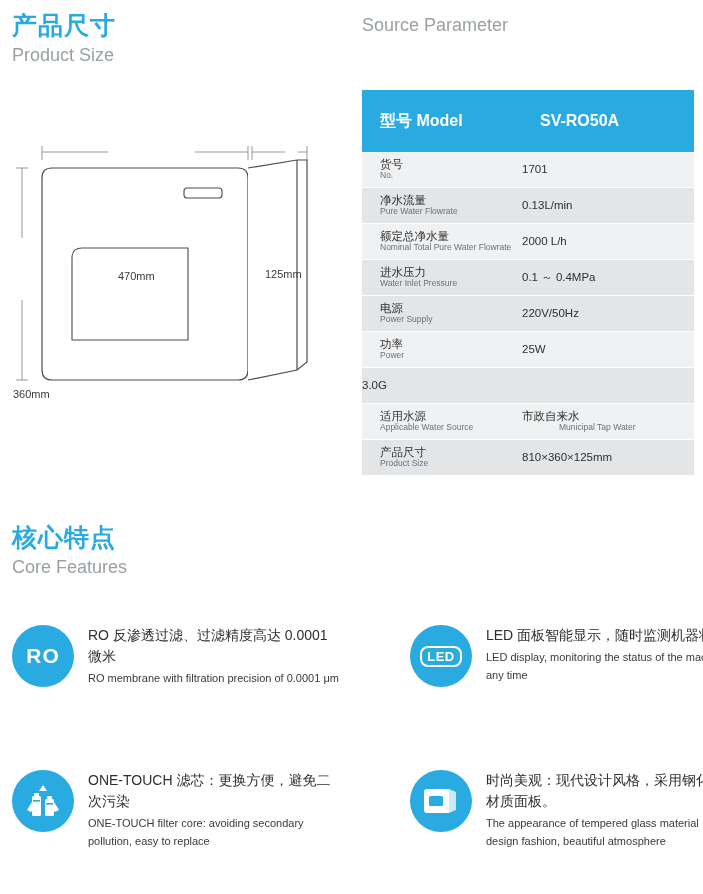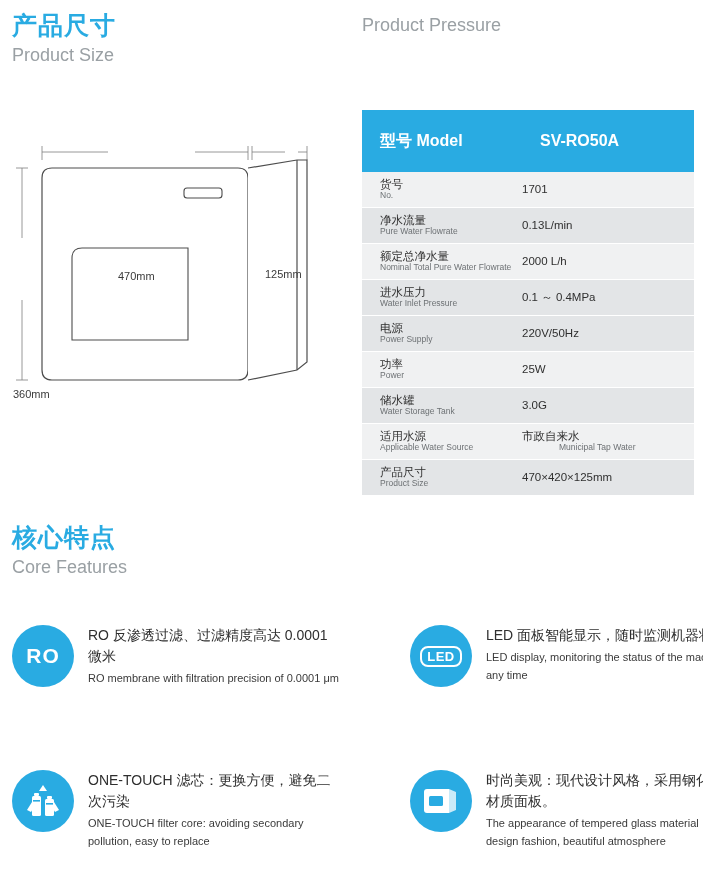--- a/index.html
+++ b/index.html
@@ -38,21 +38,20 @@
   }
   #lbl-width { left: 108px; top: 140px; }
   #lbl-depth { left: 255px; top: 138px; }
   #lbl-height { left: 3px; top: 258px; width: 14px; text-align: center; line-height: 12px; }
 
   
   #param-table {
     position: absolute;
     left: 362px; top: 90px;
     width: 332px;
-    margin-top: 20px;
   }
   .tbl-head {
     background: #29abe2;
     color: #fff;
     height: 62px;
     display: flex;
     align-items: center;
     padding: 0 0 0 18px;
   }
   .tbl-head .h-left {
@@ -131,21 +130,21 @@
 <body>
 
 <div class="page">
 
   <div class="sec-head" style="left:12px; top:10px;">
     <div class="cn">产品尺寸</div>
     <div class="en">Product Size</div>
   </div>
 
   <div class="sec-head" style="left:362px; top:10px;">
-    <div class="en">Product Pressure</div>
+    <div class="en">Source Parameter</div>
   </div>
 
   <div id="size-block">
     <svg width="330" height="290" viewBox="0 0 330 290">
 
       <line x1="32" y1="22" x2="98" y2="22" stroke="#7f7f7f" stroke-width="0.8"></line>
       <line x1="185" y1="22" x2="238" y2="22" stroke="#7f7f7f" stroke-width="0.8"></line>
       <line x1="32" y1="16" x2="32" y2="30" stroke="#7f7f7f" stroke-width="0.8"></line>
       <line x1="238" y1="16" x2="238" y2="30" stroke="#7f7f7f" stroke-width="0.8"></line>
 
@@ -228,44 +227,40 @@
 
     <div class="tbl-row odd">
       <div class="cell-label">
         <span class="cn">功率</span>
         <span class="en">Power</span>
       </div>
       <div class="cell-value">25W</div>
     </div>
 
     <div class="tbl-row even">
-      <div class="cell-label">
-        <span class="cn">储水罐</span>
-        <span class="en">Water Storage Tank</span>
-      </div>
       <div class="cell-value">3.0G</div>
     </div>
 
     <div class="tbl-row odd">
       <div class="cell-label">
         <span class="cn">适用水源</span>
         <span class="en">Applicable Water Source</span>
       </div>
       <div class="cell-value">
         <span>市政自来水</span>
         <span class="sub">Municipal Tap Water</span>
       </div>
     </div>
 
     <div class="tbl-row even">
       <div class="cell-label">
         <span class="cn">产品尺寸</span>
         <span class="en">Product Size</span>
       </div>
-      <div class="cell-value">470×420×125mm</div>
+      <div class="cell-value">810×360×125mm</div>
     </div>
   </div>
 
   <div class="sec-head" style="left:12px; top:522px;">
     <div class="cn">核心特点</div>
     <div class="en">Core Features</div>
   </div>
 
   <div id="features">
 

